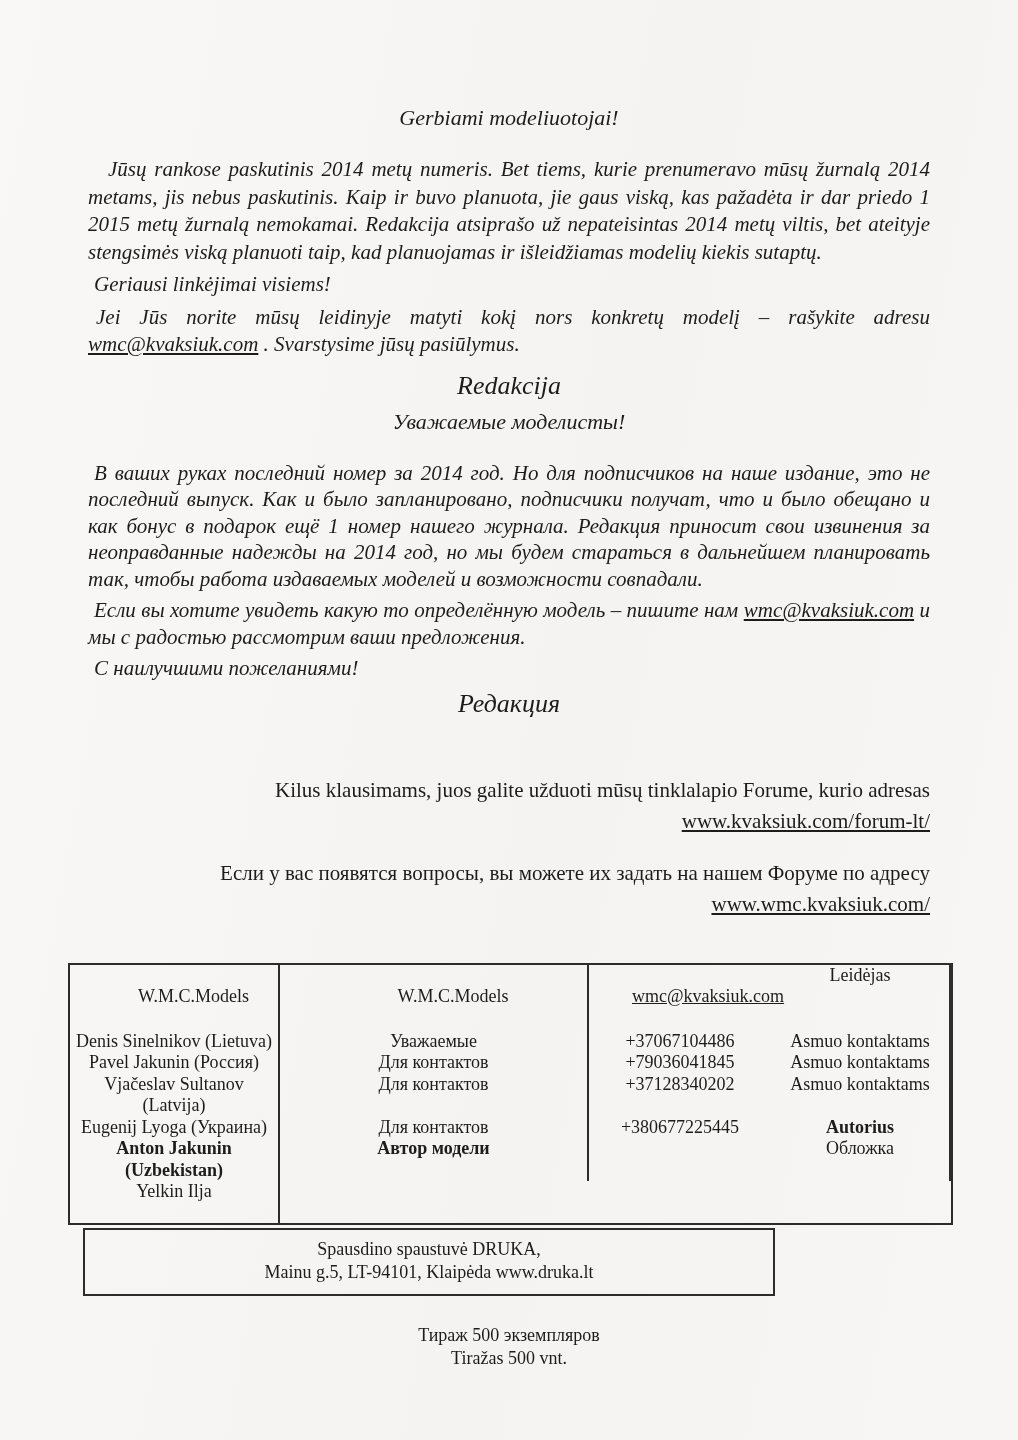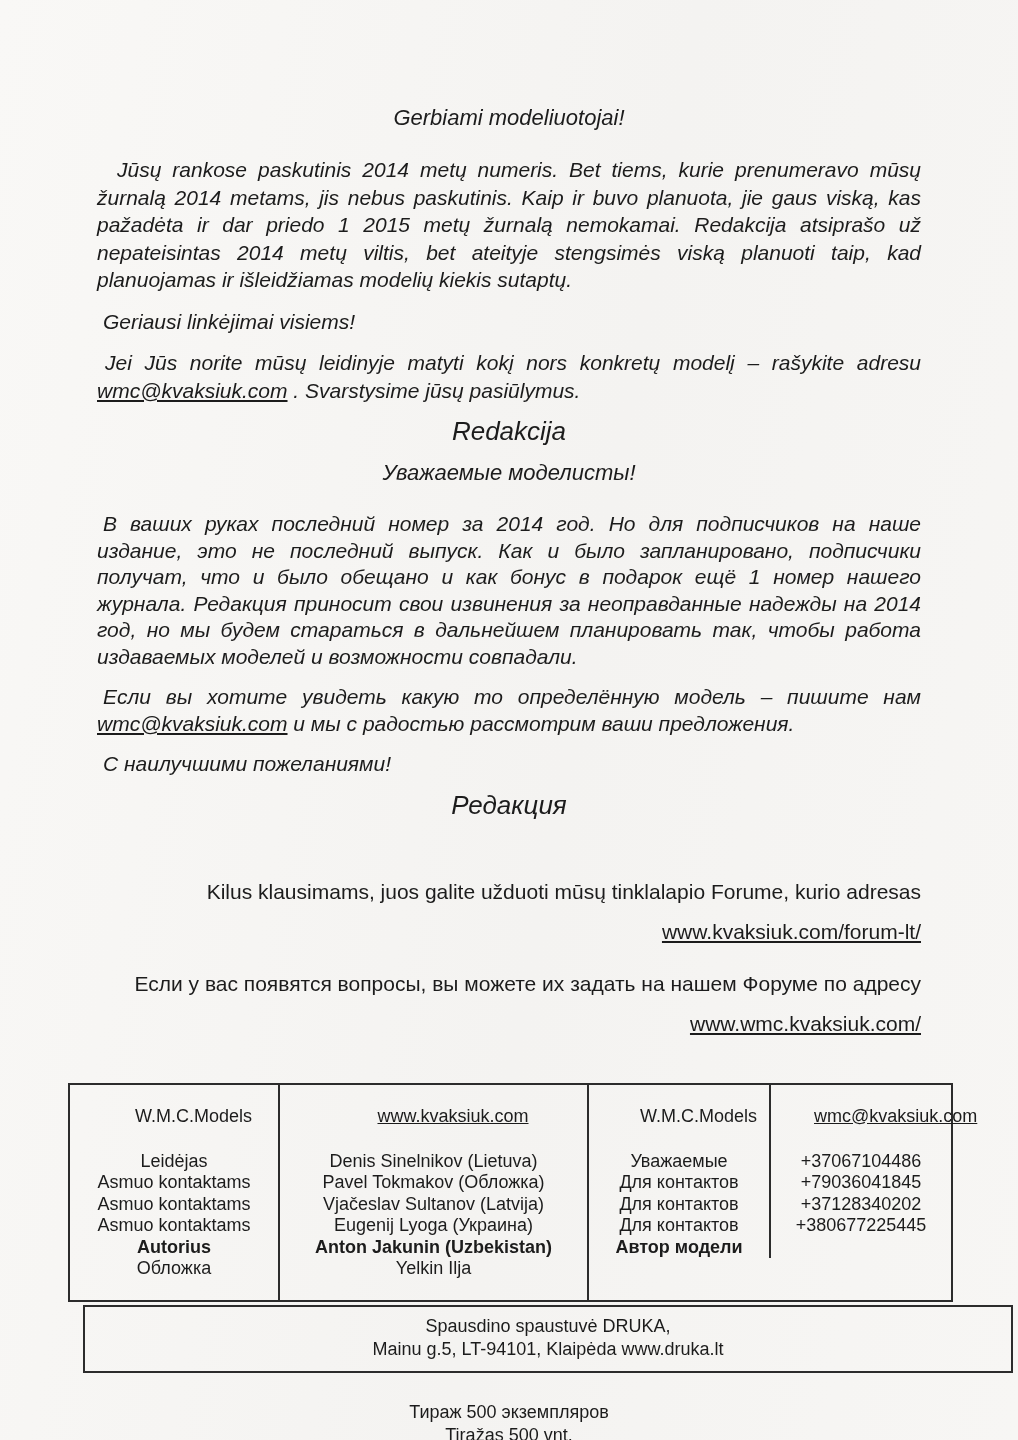--- a/index.html
+++ b/index.html
@@ -9,36 +9,36 @@
   }
   .page {
     position: relative;
     width: 1018px;
     height: 1440px;
     box-sizing: border-box;
     padding-top: 104px;
     overflow: hidden;
     background: linear-gradient(100deg, #f9f8f6 0%, #f4f3f1 55%, #f7f6f4 100%);
     color: #1c1c1c;
-    font-family: Liberation Sans, sans-serif;
+    font-family: Liberation Serif, serif;
   }
   .textcol {
     margin-left: 83px;
     margin-right: 83px; 
   }
   .sec-title {
     margin: 0;
     font-size: 22px;
     line-height: 28px;
     font-weight: normal;
     font-style: italic;
     text-align: center;
   }
   .sec-title.ru-title { margin-top: 9px; }
-  p { margin: 14px; }
+  p { margin: 5px; }
   .body-it {
     font-style: italic;
     font-size: 21px;
     text-align: justify;
   }
   .lt-lh { line-height: 27.5px; }
   .ru-lh { line-height: 26.5px; }
   .mt24 { margin-top: 24px; }
   .ind20 { text-indent: 20px; }
   .ind8  { text-indent: 8px; }
@@ -89,21 +89,21 @@
     padding-bottom: 24px;
     line-height: 22px;
     padding-left: 43px;
   }
   .credits .last { padding-bottom: 20px; }
   .bold { font-weight: bold; }
 
   .printer {
     margin-left: 83px;
     margin-top: 3px;
-    width: 930px;
+    width: 692px;
     box-sizing: border-box;
     border: 2px solid #2c2c2c;
     text-align: center;
     font-size: 18px;
     line-height: 23px;
     padding: 8px 0 10px;
   }
   .circ {
     margin-top: 28px;
     text-align: center;
@@ -154,31 +154,30 @@
     <div class="forum forum-ru">
       <p class="ind8">Если у вас появятся вопросы, вы можете их задать на нашем Форуме по адресу</p>
       <p class="link-line"><span class="ulink">www.wmc.kvaksiuk.com/</span></p>
     </div>
 
   </div>
 
   <div class="credits">
 
     <div class="cell head sep">W.M.C.Models</div>
-    <div class="cell head sep"><span class="ulink">www.kvaksiuk.com</span></div>
     <div class="cell head sep">W.M.C.Models</div>
     <div class="cell head"><span class="ulink">wmc@kvaksiuk.com</span></div>
 
     <div class="cell sep">Leidėjas</div>
     <div class="cell sep">Denis Sinelnikov (Lietuva)</div>
     <div class="cell sep">Уважаемые</div>
     <div class="cell">+37067104486</div>
 
     <div class="cell sep">Asmuo kontaktams</div>
-    <div class="cell sep">Pavel Tokmakov (Обложка)</div>
+    <div class="cell sep">Pavel Jakunin (Россия)</div>
     <div class="cell sep">Для контактов</div>
     <div class="cell">+79036041845</div>
 
     <div class="cell sep">Asmuo kontaktams</div>
     <div class="cell sep">Vjačeslav Sultanov (Latvija)</div>
     <div class="cell sep">Для контактов</div>
     <div class="cell">+37128340202</div>
 
     <div class="cell sep">Asmuo kontaktams</div>
     <div class="cell sep">Eugenij Lyoga (Украина)</div>

